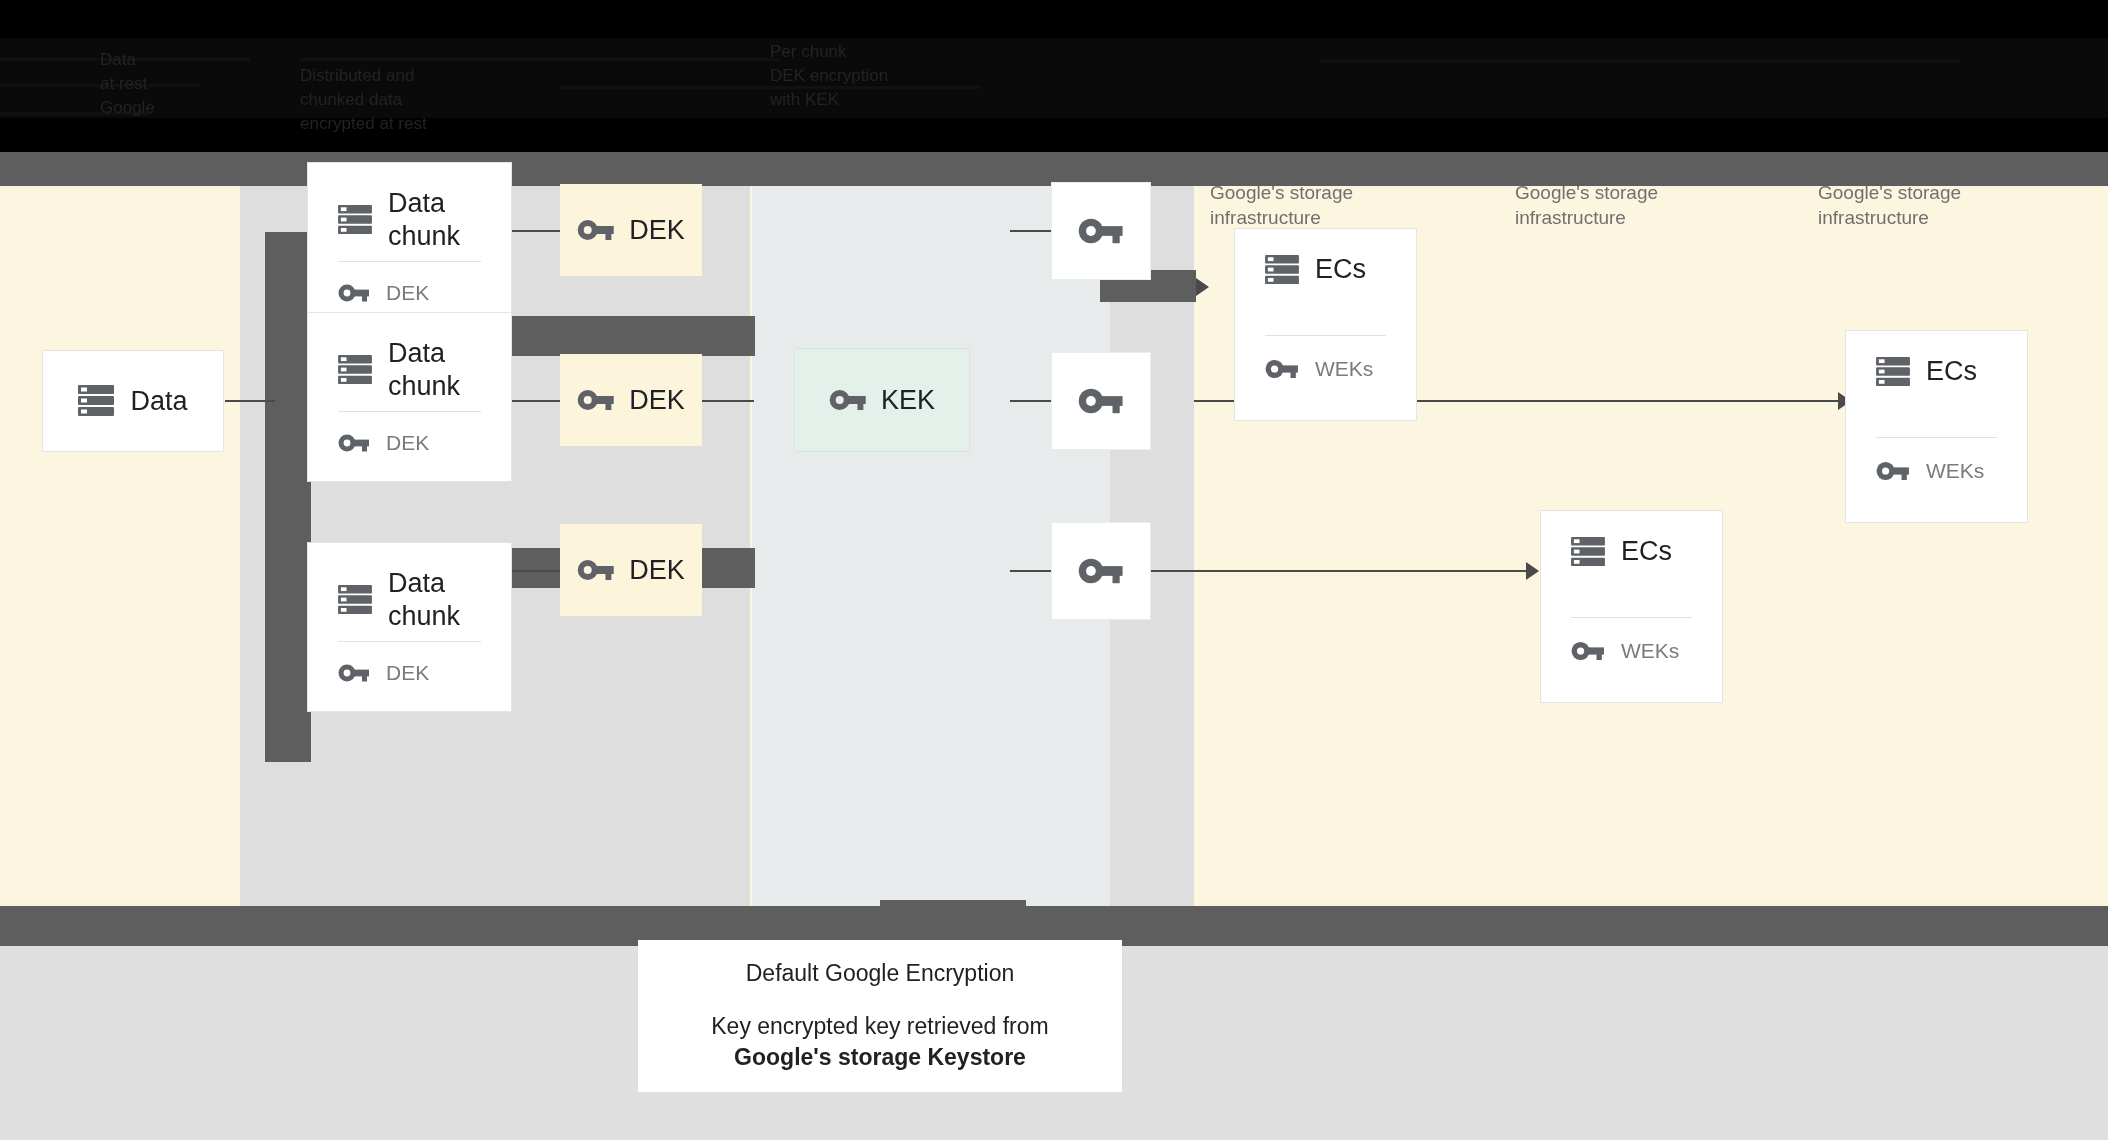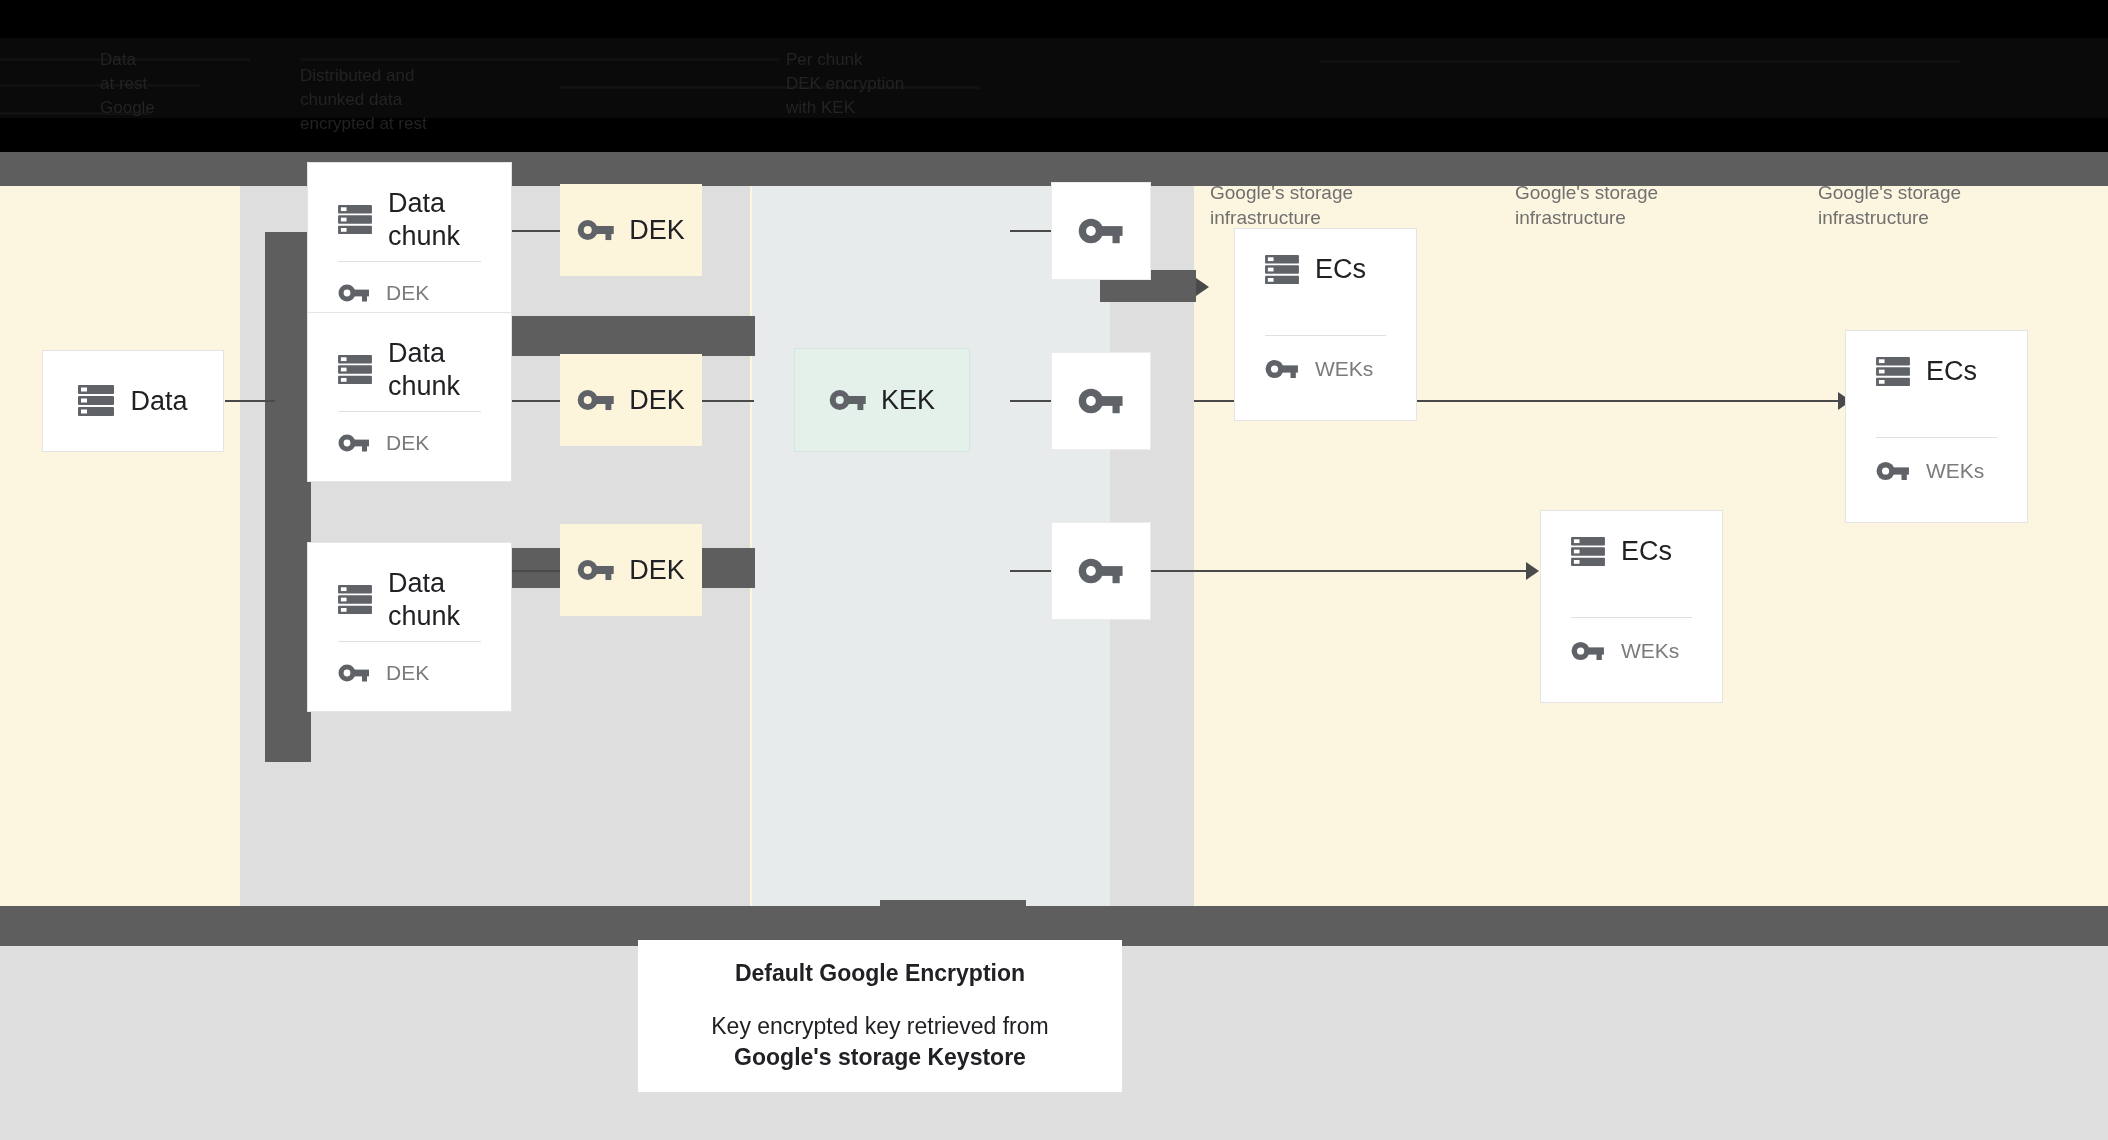--- a/index.html
+++ b/index.html
@@ -12,21 +12,21 @@
     position:relative;
   }
   .stage{position:absolute;left:0;top:0;width:2108px;height:1120px;}
 
   
   .header-band{position:absolute;left:0;top:0;width:2108px;height:152px;background:#000;overflow:hidden;}
   .header-band .inner{position:absolute;left:0;top:38px;width:2108px;height:80px;background:#0a0a0a;}
   .hdr-col{position:absolute;color:#232323;font-size:17px;line-height:24px;white-space:pre-line;}
   .hdr-c1{left:100px;top:48px;width:180px;}
   .hdr-c2{left:300px;top:64px;width:420px;}
-  .hdr-c3{left:770px;top:48px;width:260px;margin-left:16px;}
+  .hdr-c3{left:770px;top:40px;width:260px;}
   .hdr-c4{left:1320px;top:48px;width:680px;text-align:left;}
   .hdr-stripe{position:absolute;background:#111;height:3px;}
 
   
   .top-grey{position:absolute;left:0;top:152px;width:2108px;height:34px;background:#5e5e5e;}
   .bottom-grey{position:absolute;left:0;top:906px;width:2108px;height:40px;background:#5e5e5e;}
   .footer-grey{position:absolute;left:0;top:946px;width:2108px;height:194px;background:#dfdfdf;}
   .top-notch{position:absolute;left:0;top:152px;width:253px;height:8px;background:#1d1d1d;}
 
   
@@ -61,21 +61,21 @@
   
   .store-label{position:absolute;font-size:19px;line-height:25px;color:#70706f;white-space:pre-line;}
 
   
   .wire{position:absolute;background:#4a4a4a;height:2px;}
   .arrowhead{position:absolute;width:0;height:0;border-top:9px solid transparent;border-bottom:9px solid transparent;border-left:13px solid #4a4a4a;}
 
   
   .caption{position:absolute;left:638px;top:940px;width:484px;height:152px;background:#fff;
            display:flex;flex-direction:column;align-items:center;justify-content:center;gap:24px;}
-  .cap-title{font-size:23px;font-weight:bold;color:#202124;}
+  .cap-title{font-size:23px;font-weight:normal;color:#202124;}
   .cap-body{font-size:23px;line-height:31px;color:#202124;text-align:center;}
   .cap-body b{font-weight:bold;}
 
   svg{display:block;}
 </style>
 </head>
 <body>
 
 <div class="stage">
 

